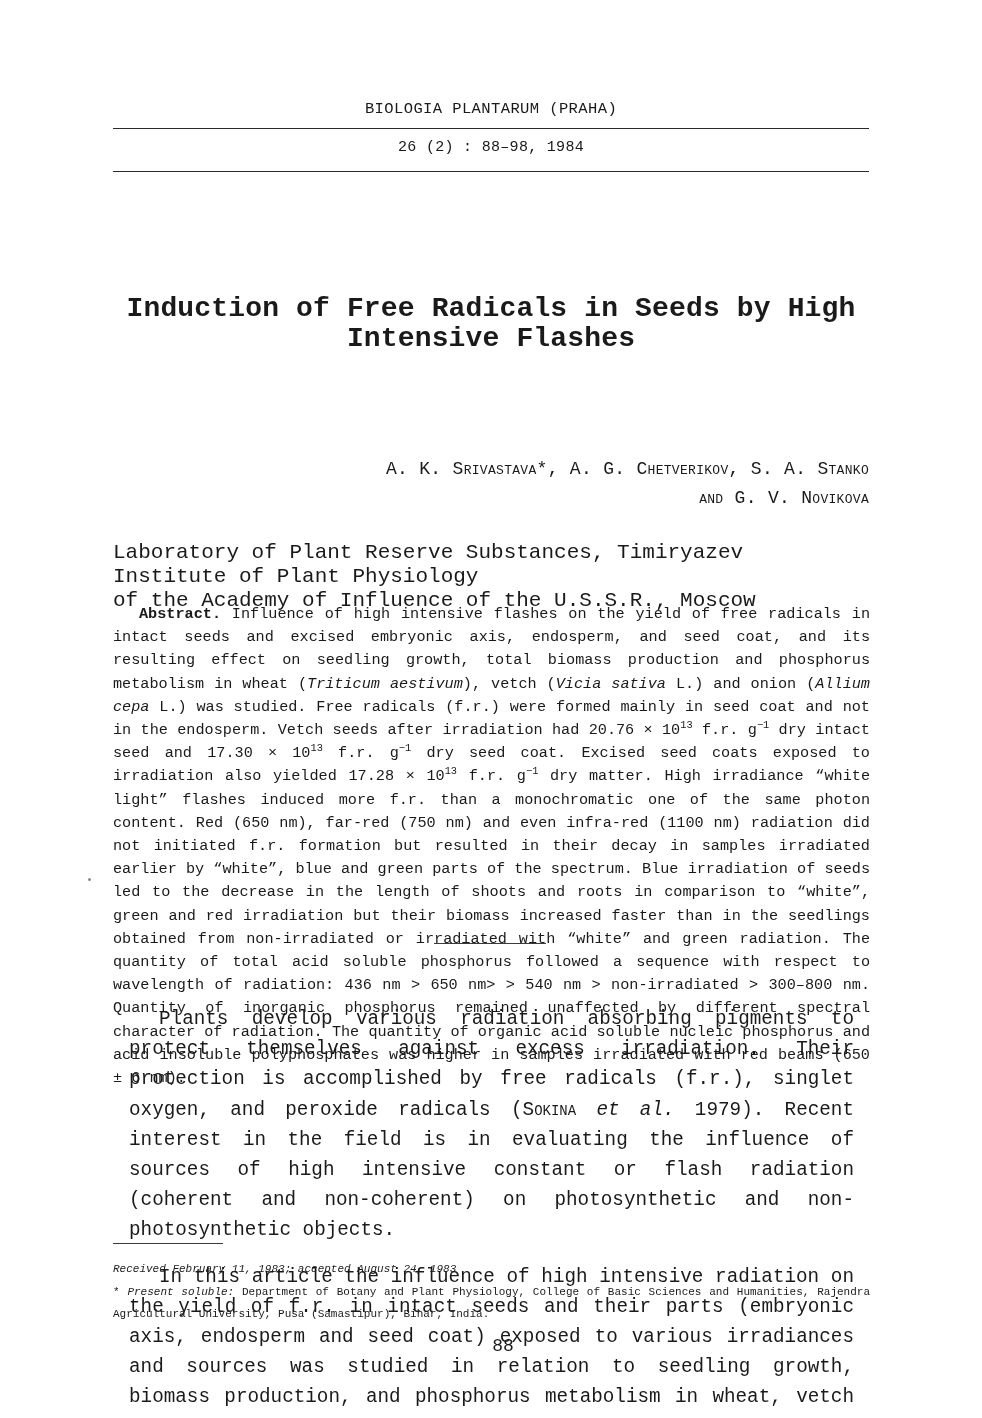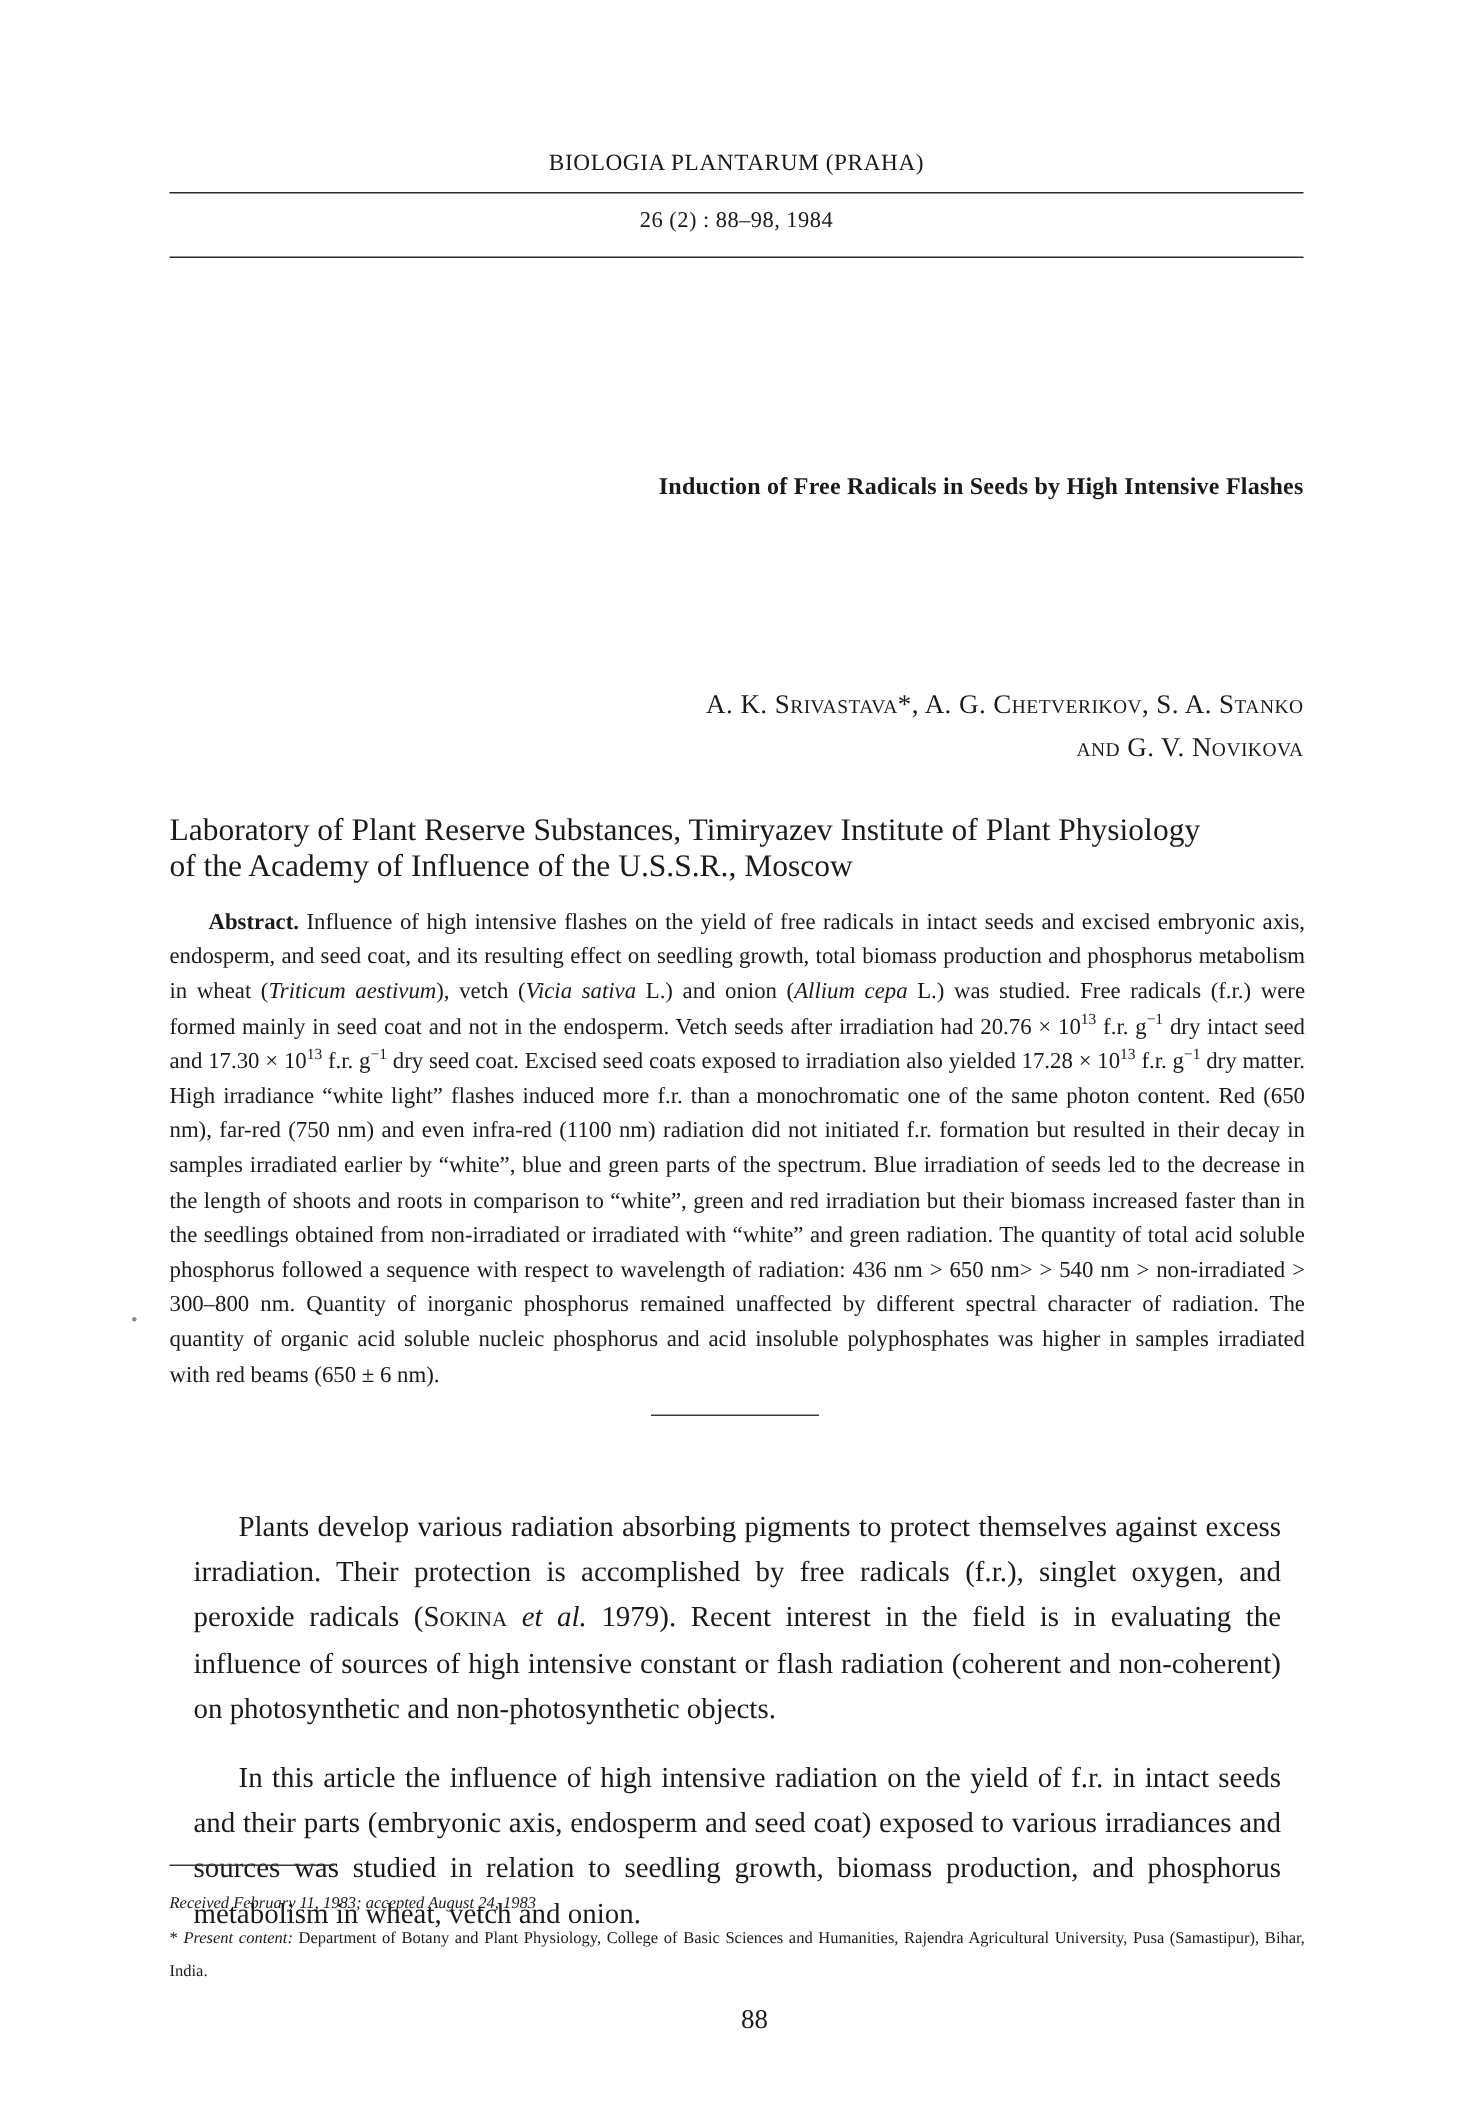--- a/index.html
+++ b/index.html
@@ -14,20 +14,21 @@
     font-family: "Liberation Serif", "DejaVu Serif", serif;
     color: #1a1a1a;
     overflow: hidden;
   }
 
   .page {
     position: absolute;
     left: 0; top: 0;
     width: 781px;
     height: 1418px;
+    font-family: Liberation Mono, monospace;
   }
 
   
   .journal-head {
     position: absolute;
     left: 113px;
     top: 100px;
     width: 756px;
     text-align: center;
     font-size: 15.5px;
@@ -50,25 +51,25 @@
     width: 756px;
     text-align: center;
     font-size: 15px;
     letter-spacing: 0.3px;
   }
 
   
   .title {
     position: absolute;
     left: 113px;
-    top: 310px;
-    width: 756px;
-    text-align: right;
+    top: 294px;
+    width: 756px;
+    text-align: center;
     font-weight: bold;
-    font-size: 16px;
+    font-size: 28px;
     line-height: 30px;
     letter-spacing: 0.15px;
   }
 
   
   .authors {
     position: absolute;
     left: 113px;
     top: 455px;
     width: 756px;
@@ -214,18 +215,18 @@
 
   <div class="body-text">
     <p><span>Plants develop various radiation absorbing pigments to protect themselves against excess irradiation. Their protection is accomplished by free radicals (f.r.), singlet oxygen, and peroxide radicals (</span><span class="sc">Sokina</span><i> et al.</i><span> 1979). Recent interest in the field is in evaluating the influence of sources of high intensive constant or flash radiation (coherent and non-coherent) on photosynthetic and non-photosynthetic objects.</span></p>
     <p>In this article the influence of high intensive radiation on the yield of f.r. in intact seeds and their parts (embryonic axis, endosperm and seed coat) exposed to various irradiances and sources was studied in relation to seedling growth, biomass production, and phosphorus metabolism in wheat, vetch and onion.</p>
   </div>
 
   <div id="rule-footnote"></div>
 
   <div class="footnote">
     <span class="footnote-line ital">Received February 11, 1983; accepted August 24, 1983</span>
-    <span>*</span><i> Present content:</i><span> Department of Botany and Plant Physiology, College of Basic Sciences and Humanities, Rajendra Agricultural University, Pusa (Samastipur), Bihar, India.</span>
+    <span>*</span><i> Present soluble:</i><span> Department of Botany and Plant Physiology, College of Basic Sciences and Humanities, Rajendra Agricultural University, Pusa (Samastipur), Bihar, India.</span>
   </div>
 
   <div class="page-number">88</div>
 
 </div>
 
 </body></html>

